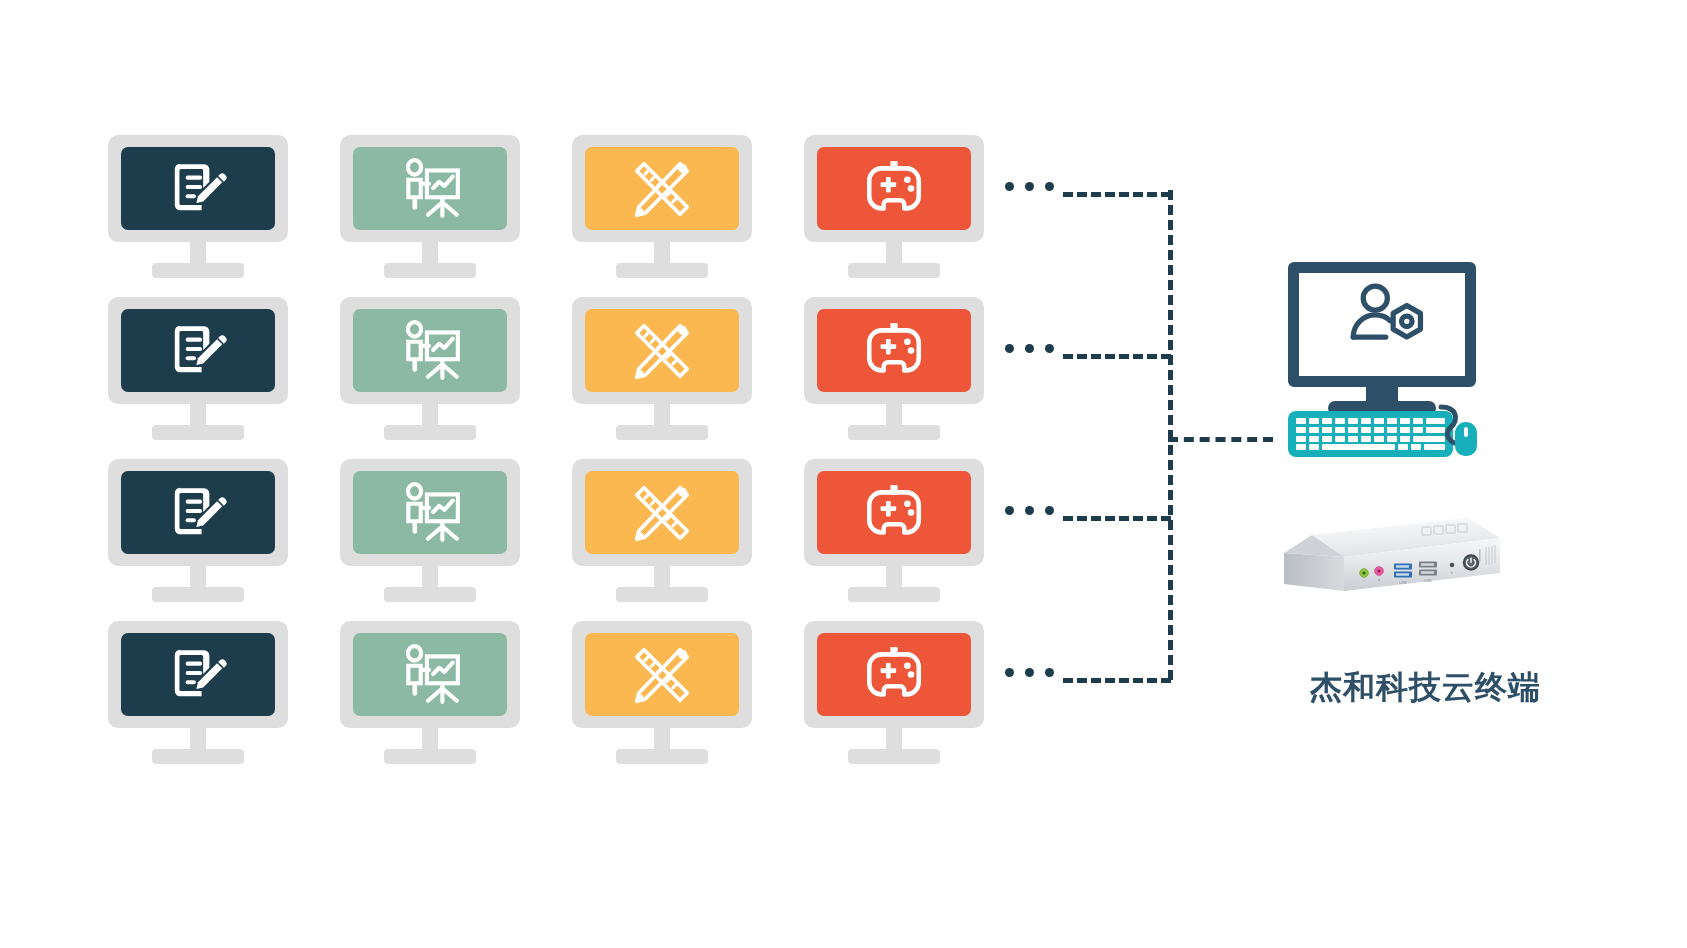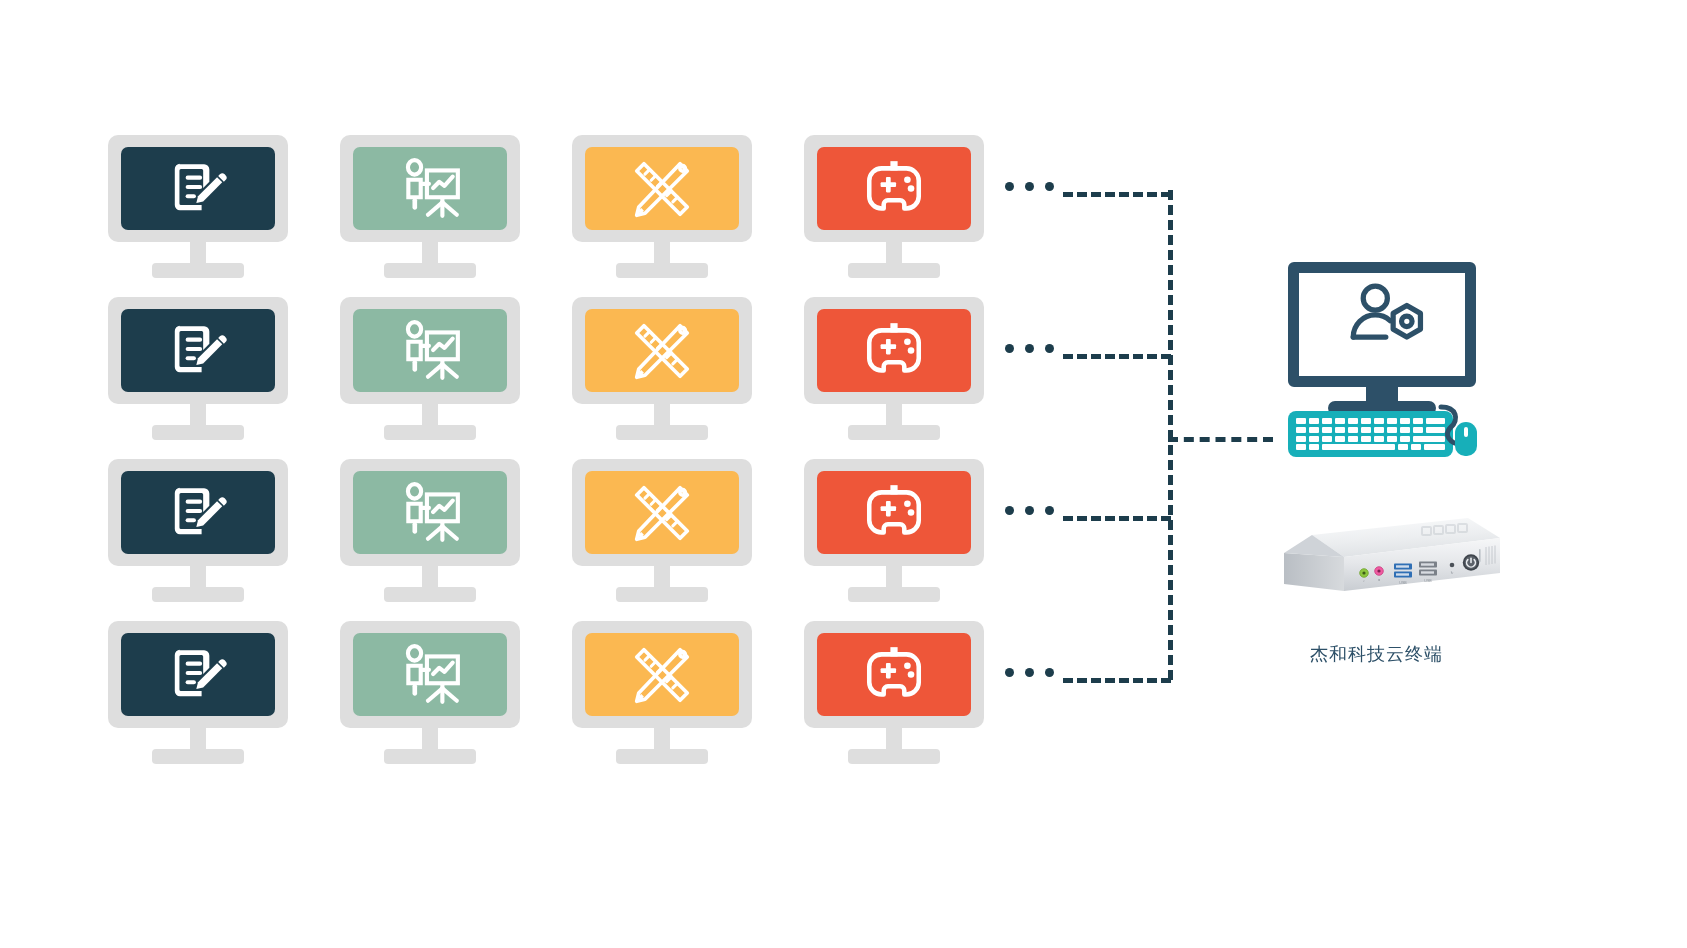--- a/index.html
+++ b/index.html
@@ -66,22 +66,23 @@
     position:absolute;width:22px;height:34px;background:#17afb9;border-radius:11px 11px 10px 10px;
   }
   .mouse-slit{position:absolute;left:9px;top:5px;width:4px;height:10px;background:#ffffff;border-radius:2px;}
 
   
   .minipc{position:absolute;width:232px;height:110px;}
 
   
   .caption{
     position:absolute;
-    font-size:18px;font-weight:normal;color:#2d5068;white-space:nowrap;
+    font-size:32px;font-weight:bold;color:#2d5068;white-space:nowrap;
     letter-spacing:1px;
+    margin-top:24px;
   }
 </style>
 </head>
 <body>
 
 <div id="stage">
 
   <svg width="0" height="0" style="position:absolute" aria-hidden="true">
     <defs>
 

